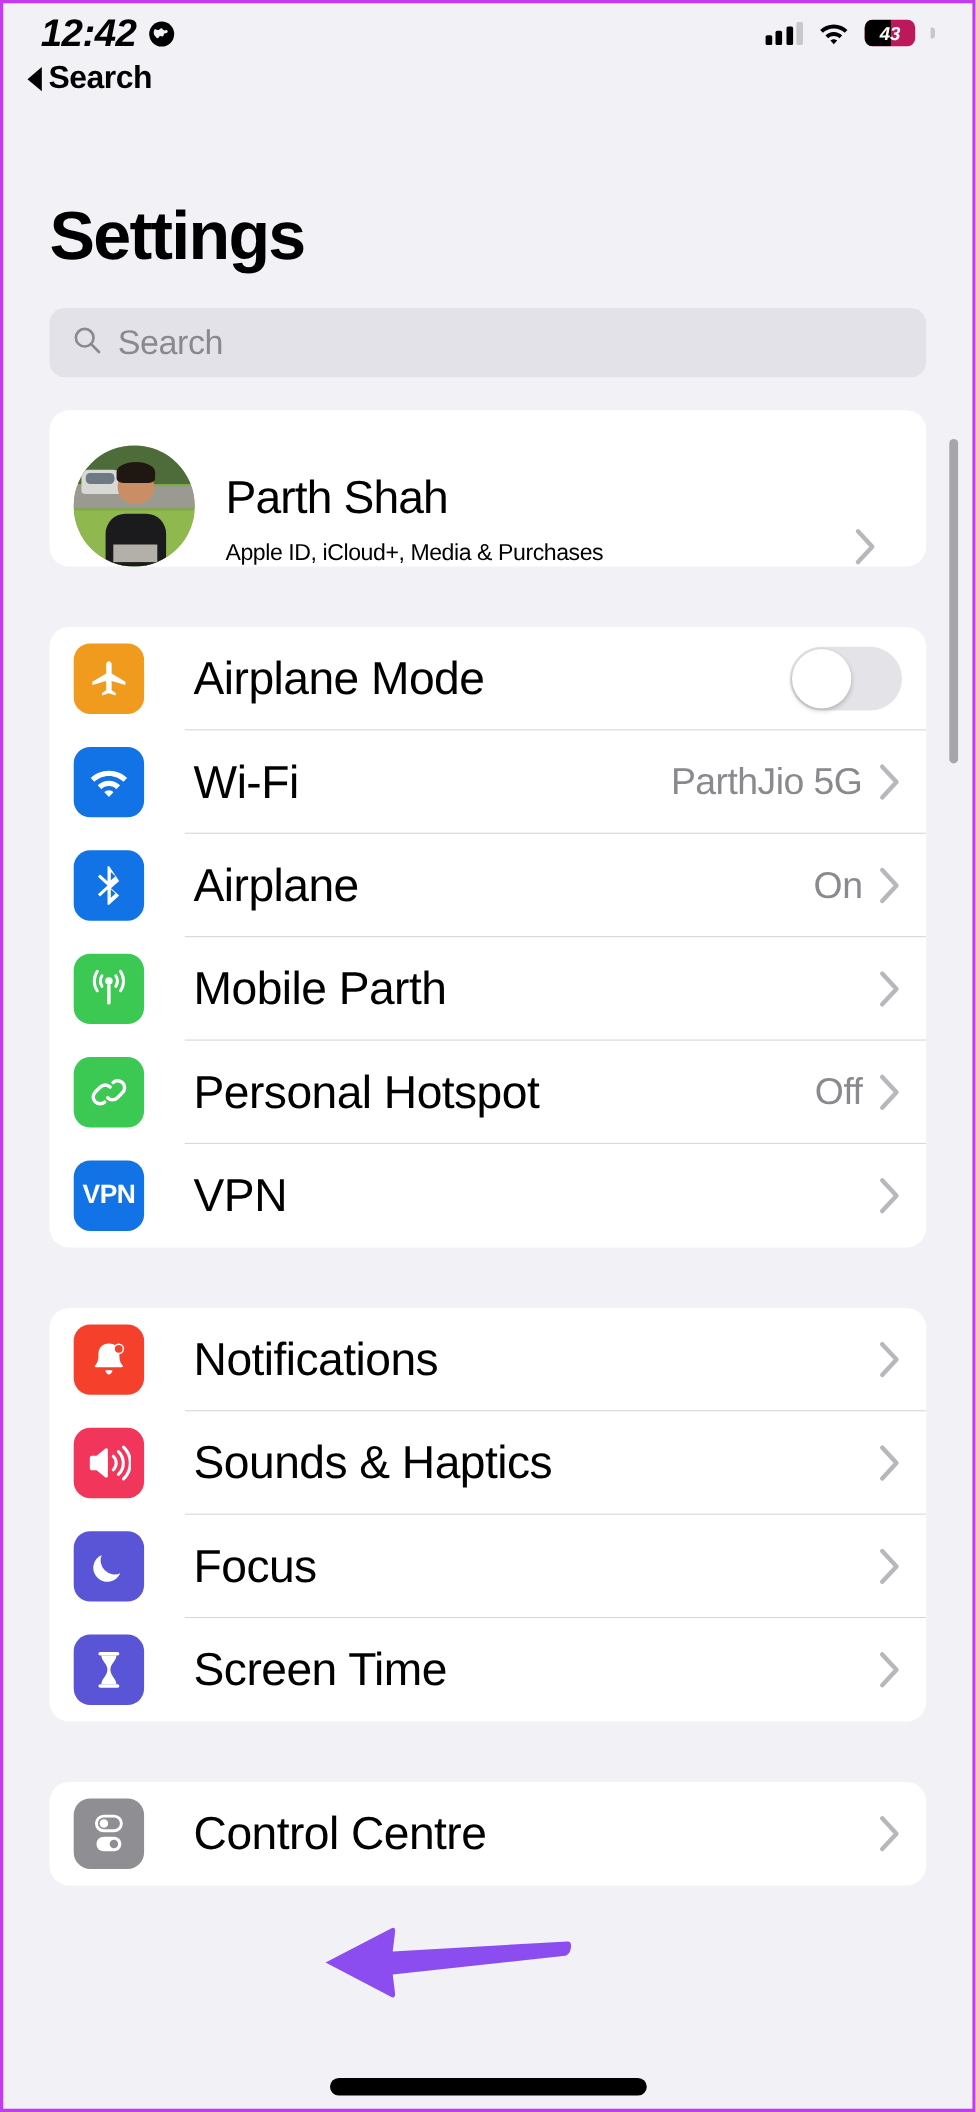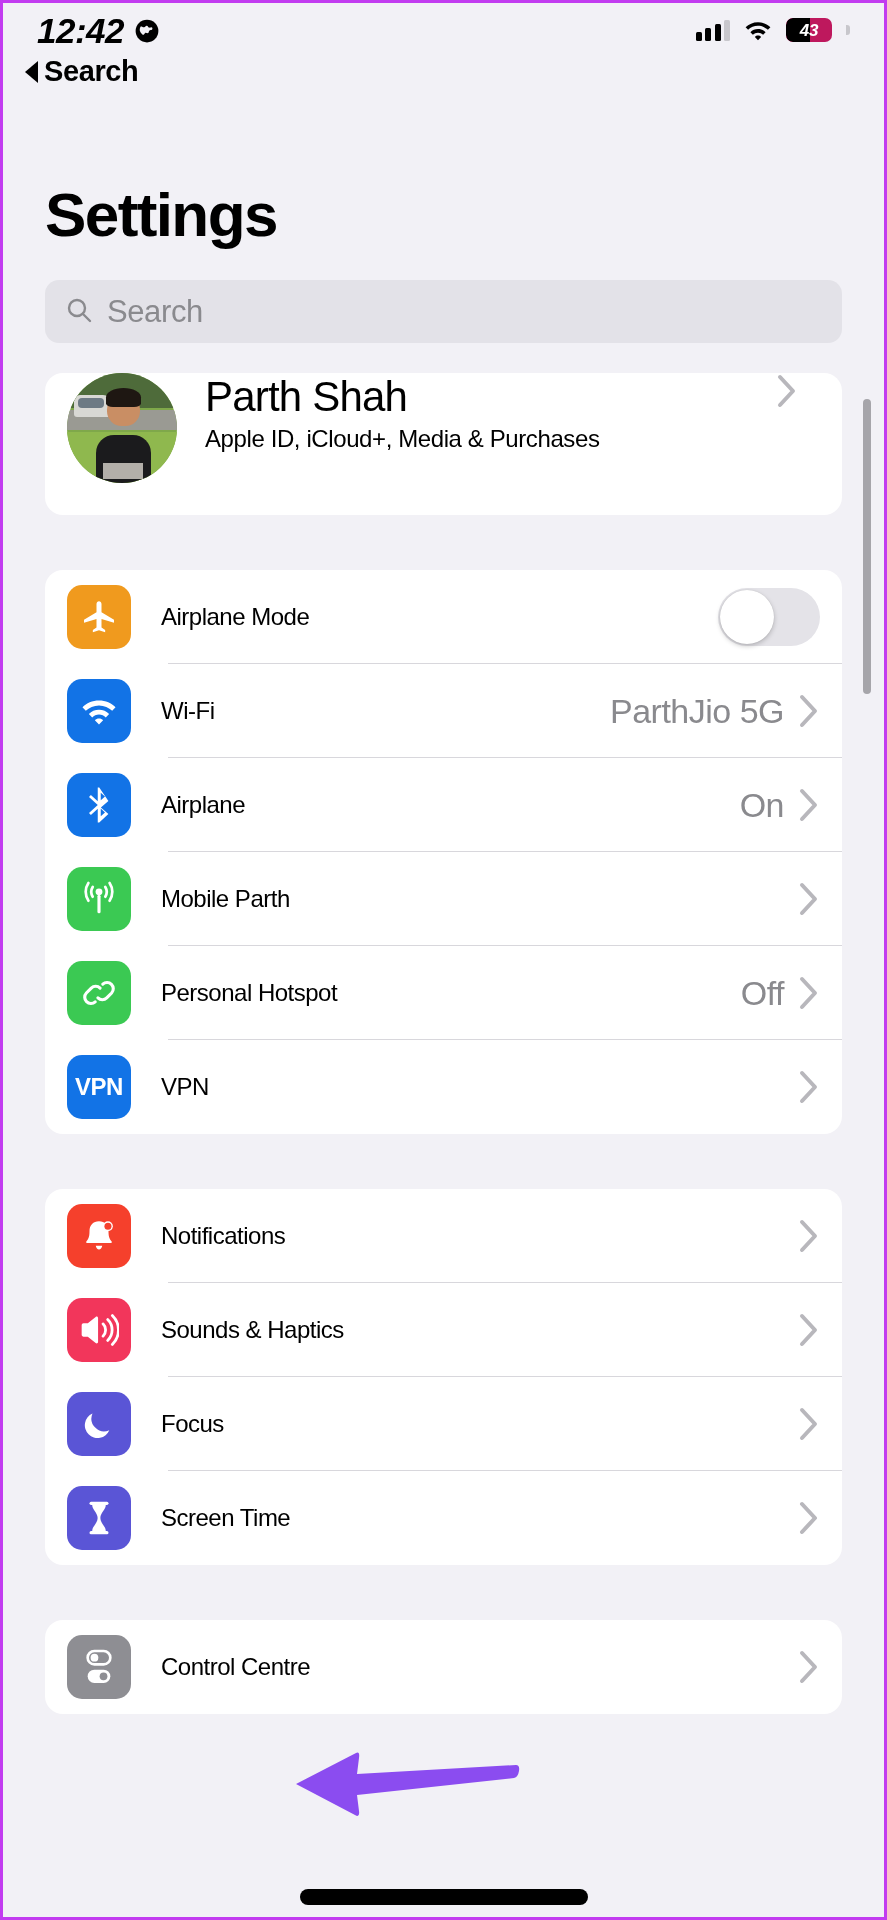--- a/index.html
+++ b/index.html
@@ -127,22 +127,22 @@
     width:64px; height:64px; border-radius:15px;
     flex:0 0 auto;
     display:flex; align-items:center; justify-content:center;
     color:#fff;
   }
   .icon-tile svg { display:block; }
   .icon-tile .vpn-text { font-size:24px; font-weight:600; letter-spacing:-0.5px; }
 
   .row-label {
     flex:1 1 auto;
-    font-size:24px; color:#000; letter-spacing:-0.5px;
-    margin-left:30px;
+    font-size:42px; color:#000; letter-spacing:-0.5px;
+    margin-left:45px;
   }
   .row-value {
     font-size:34px; color:#8A8A8E; letter-spacing:-0.5px;
     margin-right:14px; white-space:nowrap;
   }
   .chev {
     width:22px; height:36px; flex:0 0 auto; margin-right:22px;
   }
   .chev svg { display:block; }
 
@@ -157,42 +157,42 @@
     position:absolute; top:2px; left:2px;
     width:54px; height:54px; border-radius:50%;
     background:#fff;
     box-shadow:0 2px 5px rgba(0,0,0,.22), 0 0 1px rgba(0,0,0,.15);
   }
 
   
   #profile-card {
     margin:30px 42px 0 42px;
     background:#fff; border-radius:18px;
-    display:flex; align-items:flex-start;
+    display:flex; align-items:flex-end;
     min-height:142px;
     padding:0 22px 0 22px;
     cursor:pointer;
   }
   .avatar {
     width:110px; height:110px; border-radius:50%;
     flex:0 0 auto; overflow:hidden; position:relative;
     background:#7FA84A;
   }
   .avatar .sky { position:absolute; left:0; right:0; top:0; height:32%; background:#4E6B3A; }
   .avatar .grass { position:absolute; left:0; right:0; bottom:0; height:46%; background:#8FB84E; }
   .avatar .road { position:absolute; left:0; right:0; top:34%; height:18%; background:#9A9A93; }
   .avatar .car { position:absolute; left:6%; top:20%; width:34%; height:20%; background:#D8D8D4; border-radius:6px 8px 3px 3px; }
   .avatar .carwin { position:absolute; left:10%; top:23%; width:24%; height:9%; background:#6D7A84; border-radius:4px; }
   .avatar .head { position:absolute; left:36%; top:18%; width:30%; height:30%; border-radius:50% 50% 45% 45%; background:#C98E64; }
   .avatar .hair { position:absolute; left:35%; top:14%; width:32%; height:17%; border-radius:50% 50% 20% 20%; background:#1E1712; }
   .avatar .body { position:absolute; left:26%; bottom:0; width:50%; height:44%; border-radius:18px 18px 0 0; background:#1B1B1D; }
   .avatar .shirt { position:absolute; left:33%; bottom:4%; width:36%; height:14%; background:#E7E2D8; opacity:.75; }
   .profile-text { margin-left:28px; flex:1 1 auto; }
   .profile-name { font-size:42px; color:#000; letter-spacing:-0.8px; line-height:1.15; }
-  .profile-sub { font-size:24px; color:#000; letter-spacing:-0.4px; margin-top:4px; }
+  .profile-sub { font-size:21px; color:#000; letter-spacing:-0.4px; margin-top:15px; }
 
   
   #annotation-arrow {
     position:absolute; left:291px; top:1742px;
     width:226px; height:78px;
     pointer-events:none;
   }
 
   
   #home-indicator {

